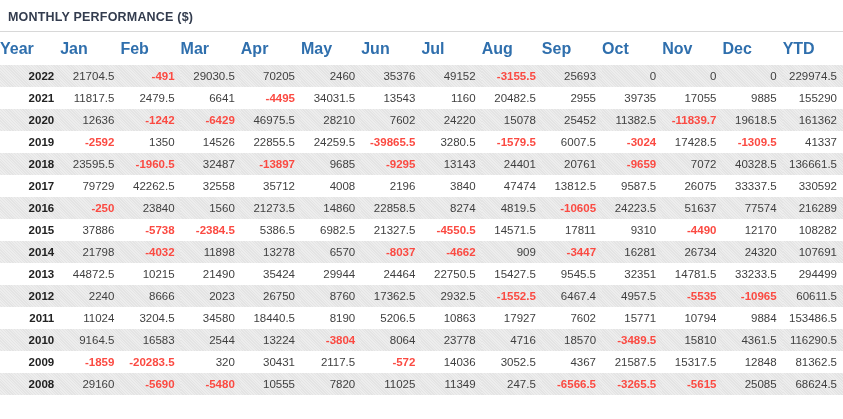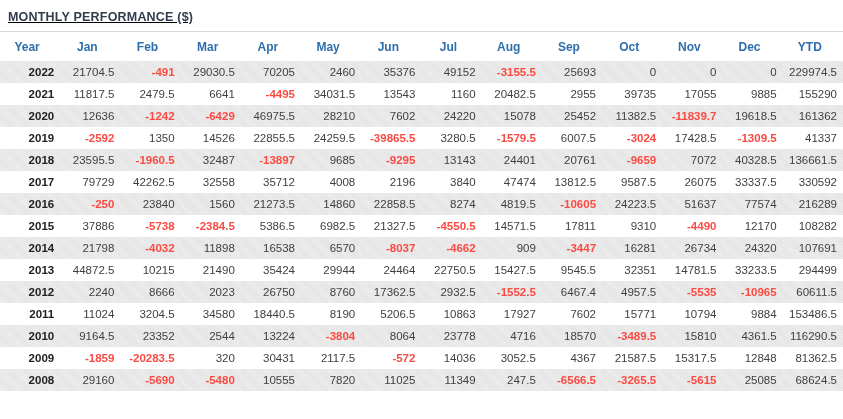--- a/index.html
+++ b/index.html
@@ -17,39 +17,38 @@
   body {
     font-family: "Liberation Sans", "DejaVu Sans", sans-serif;
     width: 843px;
     height: 419px;
     overflow: hidden;
   }
   .panel { width: 843px; }
   .panel-header {
     padding: 7px 7px 6px 8px;
     border-bottom: 1px solid var(--divider);
-    text-decoration: underline;
   }
   .panel-title {
     font-size: 12.5px;
     font-weight: bold;
     letter-spacing: 0.2px;
     color: var(--title-color);
   }
   table.perf {
     width: 100%;
     border-collapse: collapse;
     table-layout: fixed;
     font-size: 11.5px;
   }
   table.perf th {
     color: var(--header-text);
     font-weight: bold;
-    font-size: 12px;
-    text-align: center;
+    font-size: 16px;
+    text-align: left;
     padding: 8px 6px 7px 0;
     white-space: nowrap;
   }
   table.perf td {
     text-align: right;
     padding: 5px 6px 5px 0;
     color: var(--positive);
     white-space: nowrap;
     overflow: hidden;
   }
@@ -220,21 +219,21 @@
           <td>9310</td>
           <td class="neg">-4490</td>
           <td>12170</td>
           <td>108282</td>
         </tr>
         <tr class="alt">
           <td class="year">2014</td>
           <td>21798</td>
           <td class="neg">-4032</td>
           <td>11898</td>
-          <td>16538</td>
+          <td>13278</td>
           <td>6570</td>
           <td class="neg">-8037</td>
           <td class="neg">-4662</td>
           <td>909</td>
           <td class="neg">-3447</td>
           <td>16281</td>
           <td>26734</td>
           <td>24320</td>
           <td>107691</td>
         </tr>
@@ -282,21 +281,21 @@
           <td>17927</td>
           <td>7602</td>
           <td>15771</td>
           <td>10794</td>
           <td>9884</td>
           <td>153486.5</td>
         </tr>
         <tr class="alt">
           <td class="year">2010</td>
           <td>9164.5</td>
-          <td>23352</td>
+          <td>16583</td>
           <td>2544</td>
           <td>13224</td>
           <td class="neg">-3804</td>
           <td>8064</td>
           <td>23778</td>
           <td>4716</td>
           <td>18570</td>
           <td class="neg">-3489.5</td>
           <td>15810</td>
           <td>4361.5</td>

